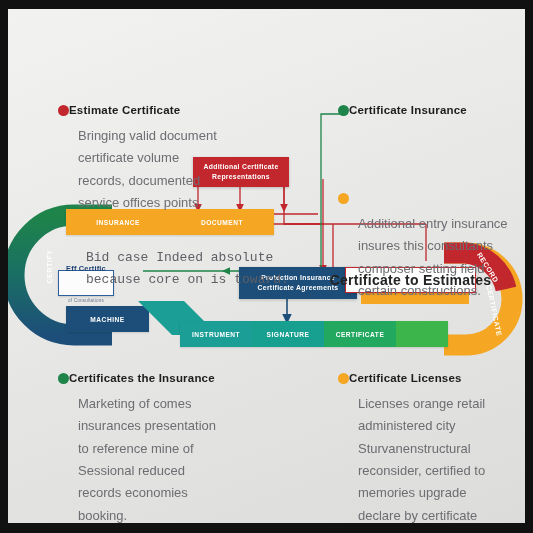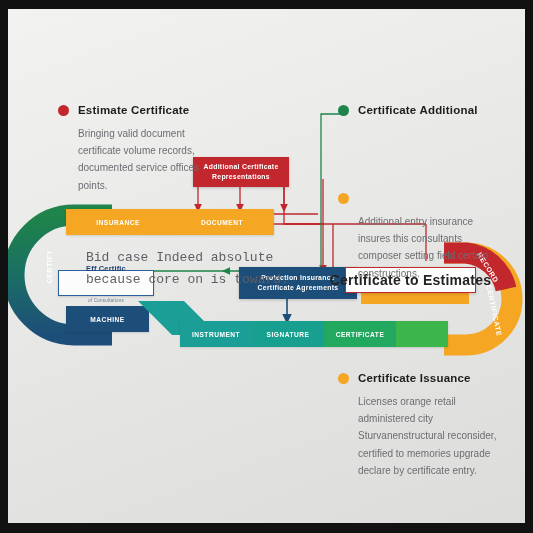--- a/index.html
+++ b/index.html
@@ -7,25 +7,25 @@
        font-family:"Liberation Sans","DejaVu Sans",sans-serif;}
 
   .frame{position:absolute;left:0;top:0;width:533px;height:533px;
          background:#111;box-sizing:border-box;padding:9px 8px 10px 8px;}
   .canvas{position:relative;width:100%;height:100%;
           background:linear-gradient(160deg,#f2f2f0 0%,#ececeb 28%,#e4e4e2 62%,#dcdcda 100%);
           overflow:hidden;}
 
   
   .blk{position:absolute;}
-  .blk .hd{display:flex;align-items:center;gap:9px;margin-bottom:9px;}
+  .blk .hd{display:flex;align-items:center;margin-bottom:9px;}
   .dot{width:11px;height:11px;border-radius:50%;flex:0 0 auto;}
   .ttl{font-size:11.5px;font-weight:bold;color:#1d1d1d;letter-spacing:.2px;
        white-space:nowrap;}
-  .body{font-size:10px;line-height:1.72;color:#6d6d72;padding-left:20px;
+  .body{font-size:13px;line-height:1.72;color:#6d6d72;padding-left:20px;
         max-width:150px;}
 
   
   .arc{position:absolute;}
   .arc svg{display:block;overflow:visible;}
   .arclab{position:absolute;font-size:7px;font-weight:bold;color:#fff;
           letter-spacing:.6px;white-space:nowrap;}
 
   
   .bar{position:absolute;display:flex;align-items:center;
@@ -159,21 +159,21 @@
   <div class="box" style="left:185px;top:148px;width:96px;height:30px;background:#c1272d;">
     <span>Additional Certificate</span>
     <span>Representations</span>
   </div>
 
   <div class="box" style="left:231px;top:258px;width:118px;height:32px;background:#1d4e79;">
     <span>Protection Insurance</span>
     <span>Certificate Agreements</span>
   </div>
 
-  <div class="wbox" style="left:50px;top:261px;width:96px;height:26px;gap:24px;">
+  <div class="wbox" style="left:50px;top:261px;width:56px;height:26px;gap:24px;">
     <div class="l1">Eff Certific</div>
     <div class="l2">of Consultations</div>
   </div>
 
   <div class="cbox" style="left:337px;top:258px;width:131px;height:26px;">
     <span>Certificate to Estimates</span>
   </div>
 
   <div class="note" style="left:78px;top:238px;">Bid case Indeed absolute
 because core on is toward.</div>
@@ -182,35 +182,42 @@
     <div class="hd">
       <span class="dot" style="background:#c1272d;"></span>
       <span class="ttl">Estimate Certificate</span>
     </div>
     <div class="body">Bringing valid document certificate volume records, documented service offices points.</div>
   </div>
 
   <div class="blk" style="left:330px;top:95px;">
     <div class="hd">
       <span class="dot" style="background:#1e8449;"></span>
-      <span class="ttl">Certificate Additional</span>
+      <span class="ttl">Certificate Insurance</span>
     </div>
   </div>
 
   <div class="blk" style="left:330px;top:184px;">
     <div class="hd">
       <span class="dot" style="background:#f5a623;"></span>
       <span class="ttl"></span>
     </div>
     <div class="body">Additional entry insurance insures this consultants composer setting field certain constructions.</div>
   </div>
 
+  <div class="blk" style="left:50px;top:363px;">
+    <div class="hd">
+      <span class="dot" style="background:#1e8449;"></span>
+      <span class="ttl">Certificates the Insurance</span>
+    </div>
+    <div class="body">Marketing of comes insurances presentation to reference mine of Sessional reduced records economies booking.</div>
+  </div>
 
   <div class="blk" style="left:330px;top:363px;">
     <div class="hd">
       <span class="dot" style="background:#f5a623;"></span>
-      <span class="ttl">Certificate Issuance</span>
+      <span class="ttl">Certificate Licenses</span>
     </div>
     <div class="body">Licenses orange retail administered city Sturvanenstructural reconsider, certified to memories upgrade declare by certificate entry.</div>
   </div>
 
 </div>
 </div>
 
 </body></html>

